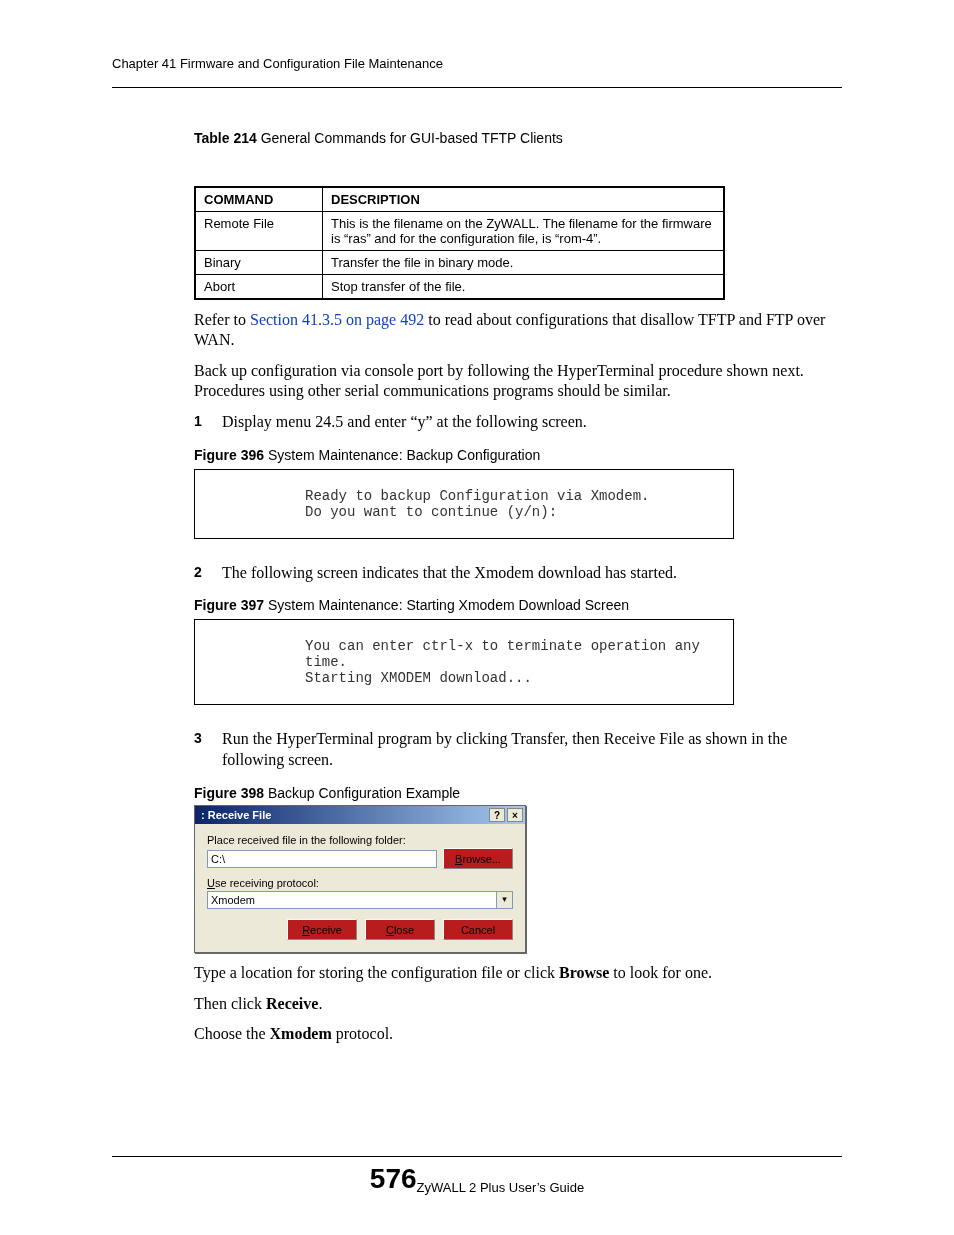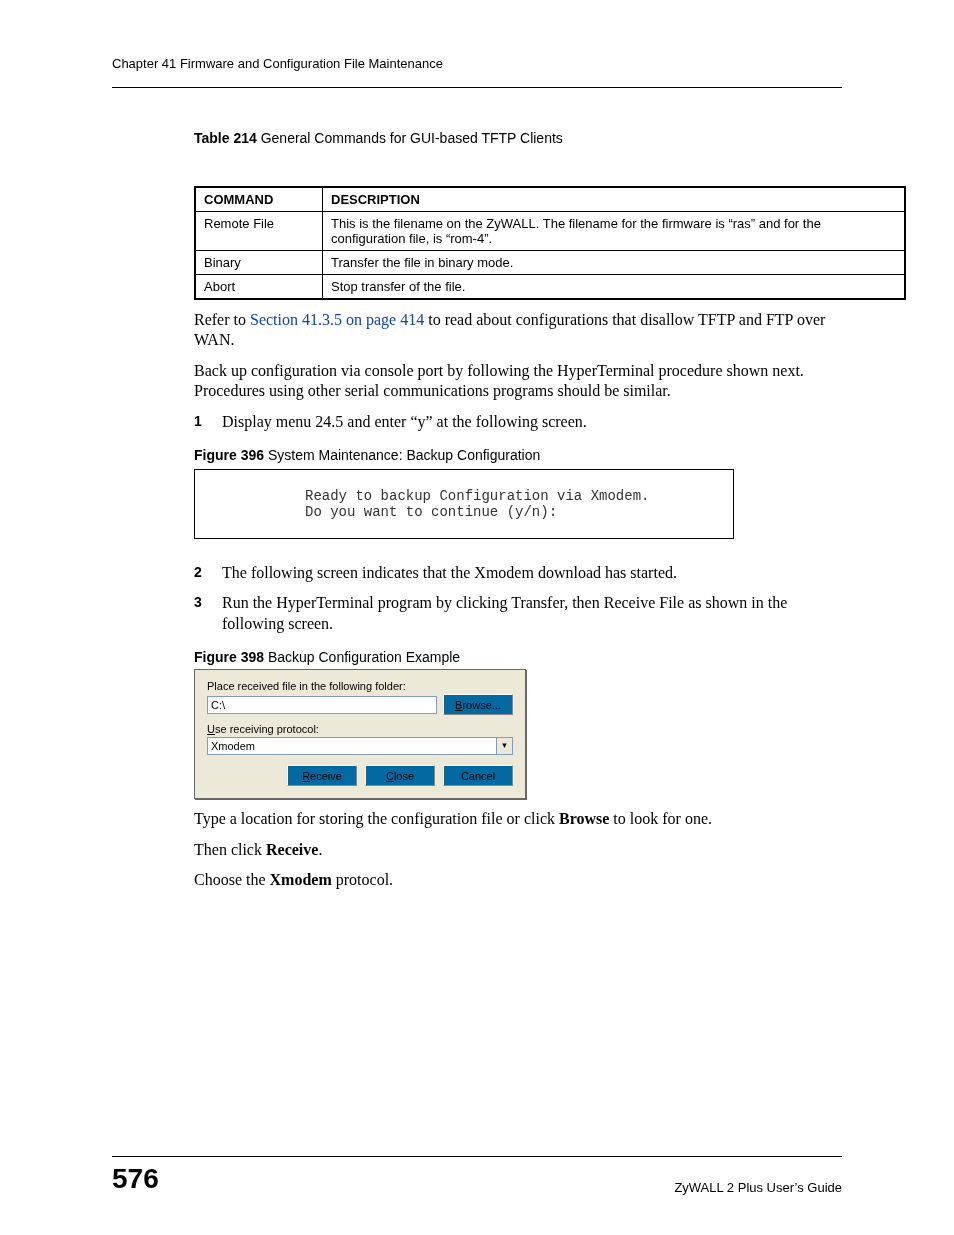--- a/index.html
+++ b/index.html
@@ -30,21 +30,21 @@
   }
   .table-caption {
     font-family: Arial, Helvetica, sans-serif;
     font-size: 14px;
     margin: 0 0 4px 82px;
   }
   .table-caption .bold { font-weight: bold; }
   table.cmd {
     border-collapse: collapse;
     margin-left: 82px;
-    width: 712px;
+    width: 531px;
     border: 2px solid #000;
     font-family: Arial, Helvetica, sans-serif;
     font-size: 13px;
     margin-top: 40px;
   }
   table.cmd th, table.cmd td {
     border: 1px solid #000;
     padding: 4px 8px;
     text-align: left;
     vertical-align: top;
@@ -178,42 +178,42 @@
     line-height: 14px;
     font-size: 9px;
     margin: -1px -3px -1px 0;
   }
   .dlg-body .btn {
     font-family: "Tahoma", Arial, sans-serif;
     font-size: 11px;
     height: 21px;
     min-width: 70px;
     padding: 0 8px;
-    background: #0369a1;
+    background: #b91c1c;
     border: 1px solid #888;
     border-top-color: #fff;
     border-left-color: #fff;
     box-sizing: border-box;
   }
   .dlg-body .btn u { text-decoration: underline; }
   .dlg-body .btnrow {
     display: flex;
     justify-content: flex-end;
     gap: 8px;
     margin-top: 10px;
   }
   .footer {
     position: absolute;
     bottom: 40px;
     left: 112px;
     right: 112px;
     border-top: 1px solid #000;
     padding-top: 6px;
     display: flex;
-    justify-content: space-between;
+    justify-content: center;
     align-items: flex-end;
   }
   .footer .pg {
     font-family: Arial, Helvetica, sans-serif;
     font-weight: bold;
     font-size: 28px;
   }
   .footer .guide {
     font-family: Arial, Helvetica, sans-serif;
     font-size: 13px;
@@ -247,21 +247,21 @@
         <td>Transfer the file in binary mode.</td>
       </tr>
       <tr>
         <td>Abort</td>
         <td>Stop transfer of the file.</td>
       </tr>
     </tbody>
   </table>
 
   <div class="body-block">
-    <span>Refer to </span><a href="#" class="link">Section 41.3.5 on page 414</a><span> to read about configurations that disallow TFTP and FTP over WAN.</span>
+    <span>Refer to </span><a href="#" class="link">Section 41.3.5 on page 492</a><span> to read about configurations that disallow TFTP and FTP over WAN.</span>
   </div>
 
 
   <div class="body-block">Back up configuration via console port by following the HyperTerminal procedure shown next. Procedures using other serial communications programs should be similar.</div>
 
   <ol class="steps">
     <li>
       <span class="num">1</span>
       <span>Display menu 24.5 and enter “y” at the following screen.</span>
     </li>
@@ -273,33 +273,45 @@
   <div class="code-box">Ready to backup Configuration via Xmodem.
 Do you want to continue (y/n):</div>
 
   <ol class="steps">
     <li>
       <span class="num">2</span>
       <span>The following screen indicates that the Xmodem download has started.</span>
     </li>
   </ol>
 
+  <div class="fig-caption">
+    <span class="bold">Figure 397</span><span>   System Maintenance: Starting Xmodem Download Screen</span>
+  </div>
+  <div class="code-box">You can enter ctrl-x to terminate operation any time.
+Starting XMODEM download...</div>
 
   <ol class="steps">
     <li>
       <span class="num">3</span>
       <span>Run the HyperTerminal program by clicking </span><span class="b">Transfer</span><span>, then </span><span class="b">Receive File</span><span> as shown in the following screen.</span>
     </li>
   </ol>
 
   <div class="fig-caption">
     <span class="bold">Figure 398</span><span>   Backup Configuration Example</span>
   </div>
 
   <div class="dialog-wrap">
+    <div class="dlg-titlebar">
+      <span>: Receive File</span>
+      <span class="icons">
+        <span class="win-btn">?</span>
+        <span class="win-btn">×</span>
+      </span>
+    </div>
     <div class="dlg-body">
       <div class="lbl">Place received file in the following folder:</div>
       <div class="row">
         <input type="text" value="C:\" style="">
         <button class="btn"><u>B</u><span>rowse...</span></button>
       </div>
       <div class="lbl"><u>U</u><span>se receiving protocol:</span></div>
       <div class="row">
         <div class="select">
           <span>Xmodem</span>

